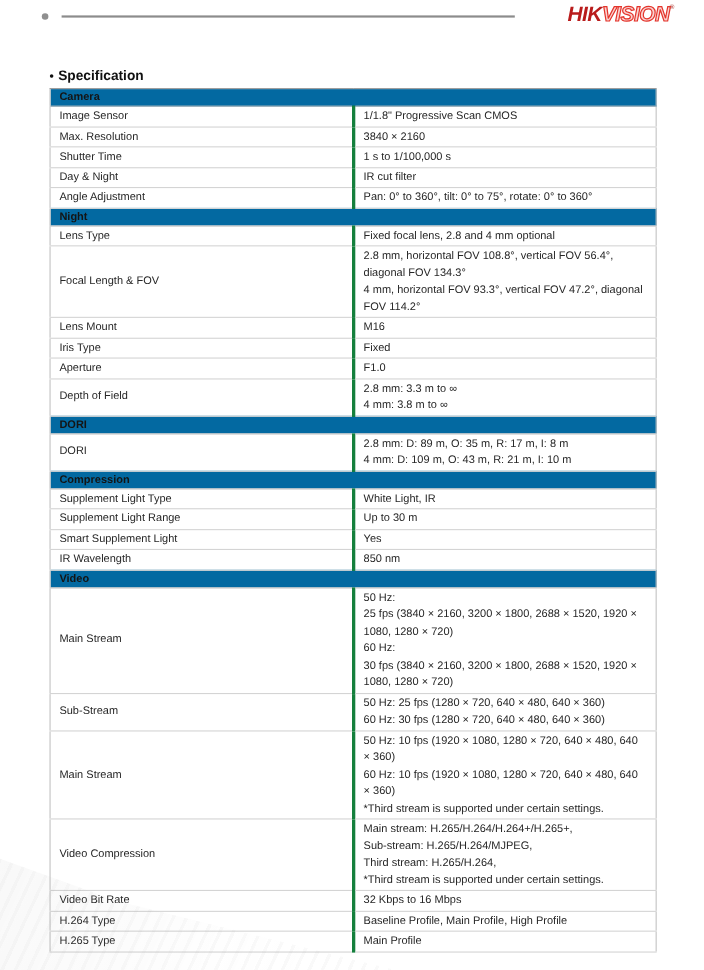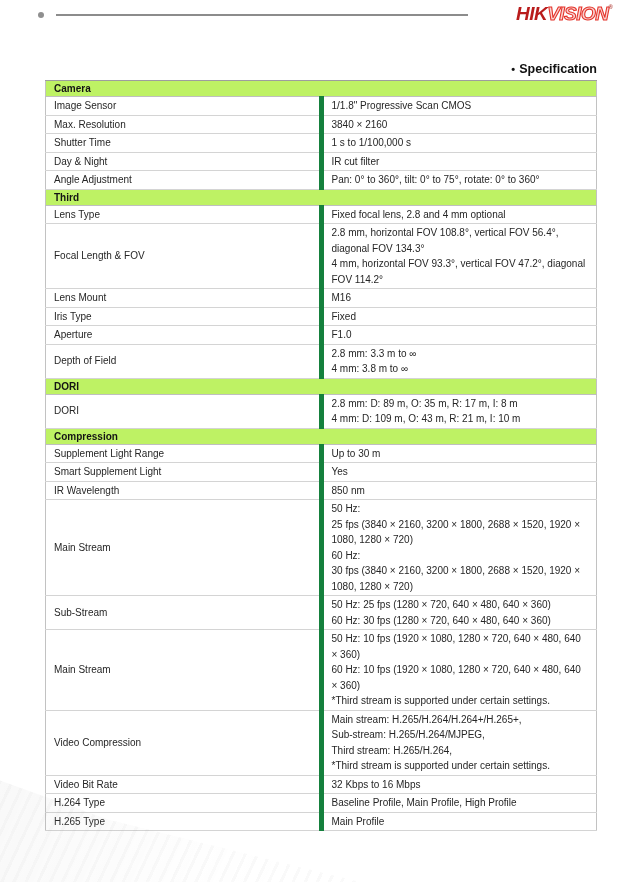--- a/index.html
+++ b/index.html
@@ -36,44 +36,43 @@
   }
   .logo .reg {
     font-size: 6px; font-style: normal; font-weight: bold;
     color: #b8524c; vertical-align: 11px; letter-spacing: 0;
   }
   
   .content { position: absolute; left: 45px; top: 62px; width: 552px; }
   .spec-title {
     font-weight: bold; font-size: 12.5px; color: #111;
     margin: 0 0 4px 0;
-    text-align: right;
   }
   .spec-title .bullet { font-size: 11px; margin-right: 4px; }
   table.spec {
     border-collapse: collapse;
     width: 552px;
     table-layout: fixed;
     border: 1px solid #c2c2c2;
   }
   table.spec td {
     font-size: 10px;
     line-height: 15.5px;
     padding: 1px 8px;
     vertical-align: middle;
     border-bottom: 1px solid #d4d4d4;
   }
   td.label-cell {
     width: 148px;
-    border-right: 5px solid #15803d;
+    border-right: 3px solid #15803d;
     color: #262626;
   }
   td.value-cell { white-space: pre-line; color: #262626; }
   tr.section-row td {
-    background: #bef264;
+    background: #0369a1;
     font-weight: bold;
     color: #141414;
     line-height: 13px;
     padding: 1px 8px;
     border-top: 1.4px solid #9e9e9e;
     border-bottom: 1px solid #bfbfbf;
   }
   
   .corner-texture {
     position: absolute; left: 0; bottom: 0;
@@ -118,21 +117,21 @@
         </tr>
         <tr>
           <td class="label-cell">Day &amp; Night</td>
           <td class="value-cell">IR cut filter</td>
         </tr>
         <tr>
           <td class="label-cell">Angle Adjustment</td>
           <td class="value-cell">Pan: 0° to 360°, tilt: 0° to 75°, rotate: 0° to 360°</td>
         </tr>
         <tr class="section-row">
-          <td colspan="2">Third</td>
+          <td colspan="2">Night</td>
         </tr>
         <tr>
           <td class="label-cell">Lens Type</td>
           <td class="value-cell">Fixed focal lens, 2.8 and 4 mm optional</td>
         </tr>
         <tr>
           <td class="label-cell">Focal Length &amp; FOV</td>
           <td class="value-cell">2.8 mm, horizontal FOV 108.8°, vertical FOV 56.4°, diagonal FOV 134.3°
 4 mm, horizontal FOV 93.3°, vertical FOV 47.2°, diagonal FOV 114.2°</td>
         </tr>
@@ -158,30 +157,37 @@
         </tr>
         <tr>
           <td class="label-cell">DORI</td>
           <td class="value-cell">2.8 mm: D: 89 m, O: 35 m, R: 17 m, I: 8 m
 4 mm: D: 109 m, O: 43 m, R: 21 m, I: 10 m</td>
         </tr>
         <tr class="section-row">
           <td colspan="2">Compression</td>
         </tr>
         <tr>
+          <td class="label-cell">Supplement Light Type</td>
+          <td class="value-cell">White Light, IR</td>
+        </tr>
+        <tr>
           <td class="label-cell">Supplement Light Range</td>
           <td class="value-cell">Up to 30 m</td>
         </tr>
         <tr>
           <td class="label-cell">Smart Supplement Light</td>
           <td class="value-cell">Yes</td>
         </tr>
         <tr>
           <td class="label-cell">IR Wavelength</td>
           <td class="value-cell">850 nm</td>
+        </tr>
+        <tr class="section-row">
+          <td colspan="2">Video</td>
         </tr>
         <tr>
           <td class="label-cell">Main Stream</td>
           <td class="value-cell">50 Hz:
 25 fps (3840 × 2160, 3200 × 1800, 2688 × 1520, 1920 × 1080, 1280 × 720)
 60 Hz:
 30 fps (3840 × 2160,  3200 × 1800, 2688 × 1520, 1920 × 1080, 1280 × 720)</td>
         </tr>
         <tr>
           <td class="label-cell">Sub-Stream</td>

